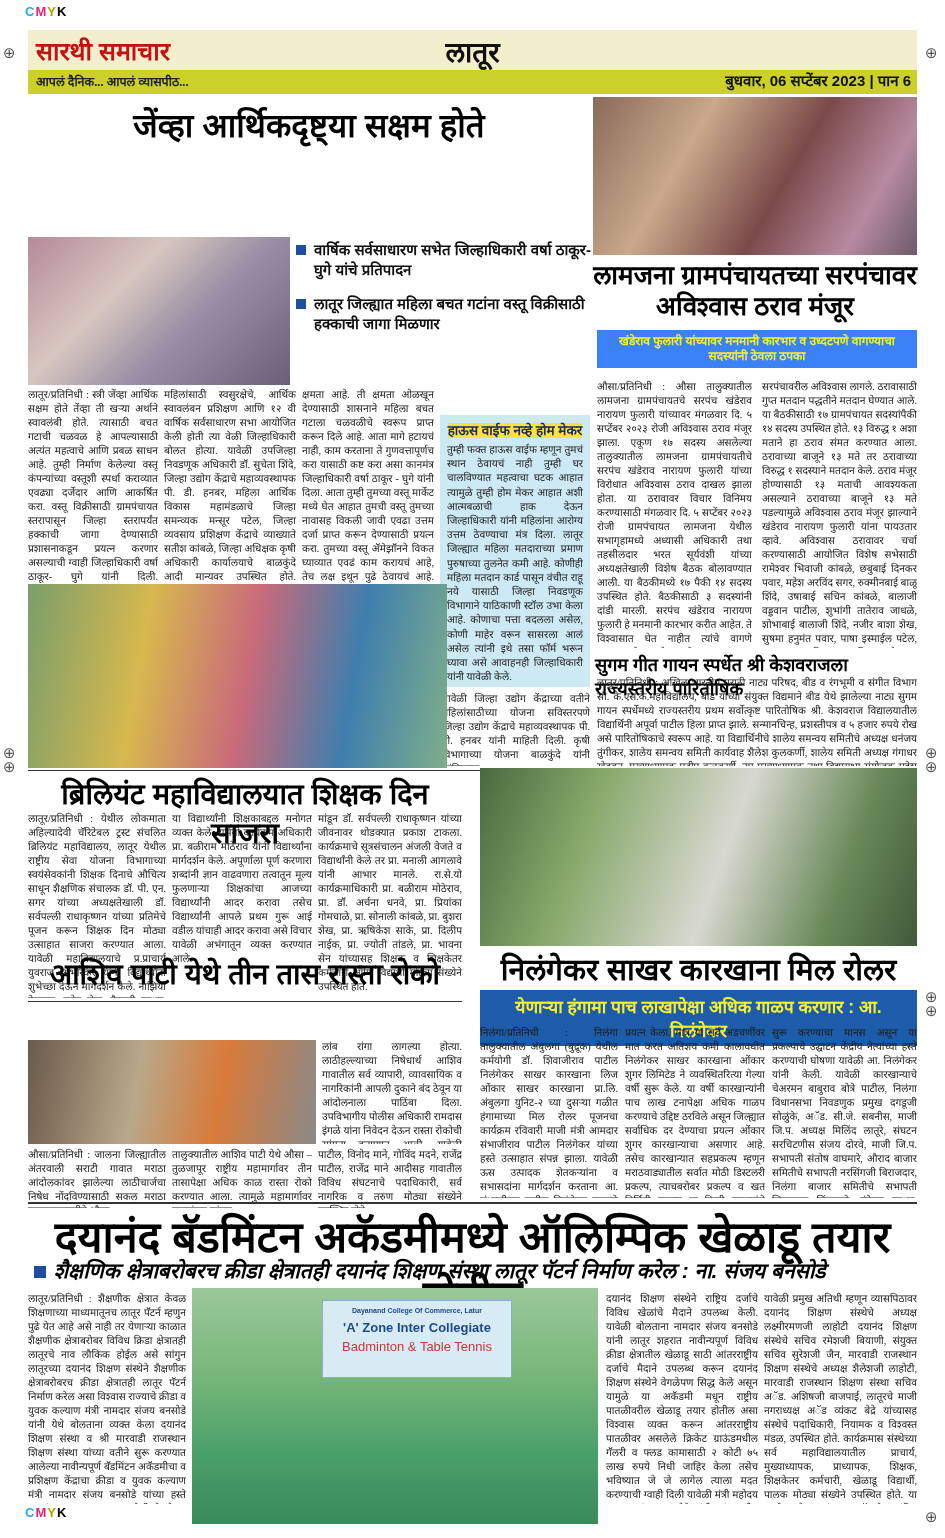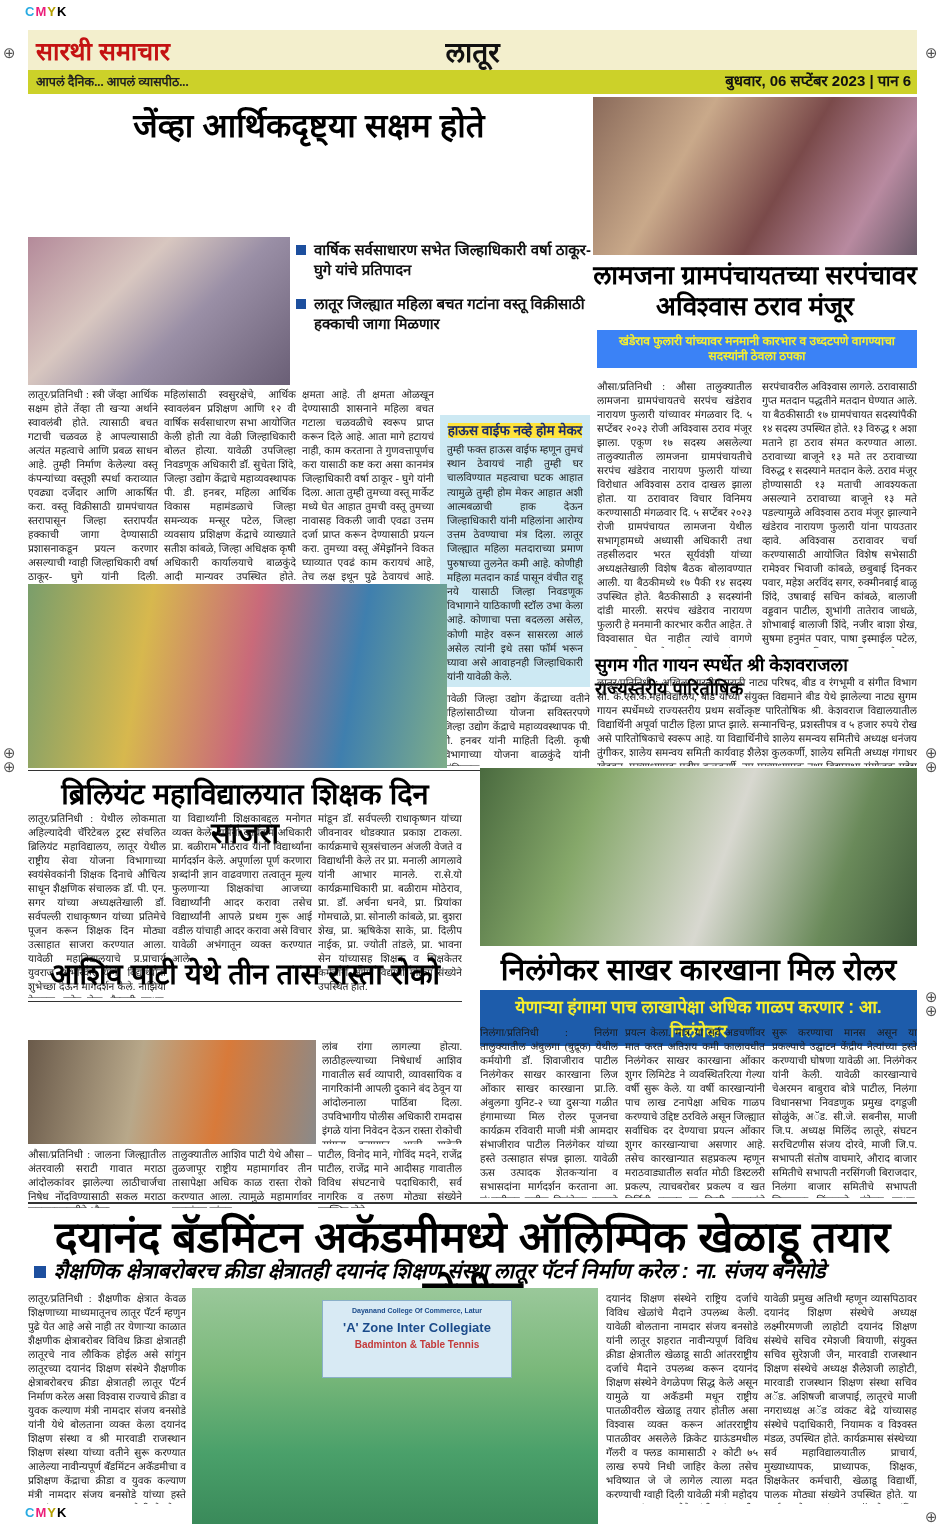--- a/index.html
+++ b/index.html
@@ -50,21 +50,21 @@
     background:linear-gradient(110deg,#4a6a3f 0%,#86a86a 25%,#d8d8d0 55%,#6a8a5a 80%,#3f5a3a 100%);}
   .ph-rasta{left:28px;top:1040px;width:288px;height:104px;
     background:linear-gradient(100deg,#6a5a4a 0%,#b8a88a 38%,#d87a3a 66%,#8a8a8a 100%);}
   .ph-badminton{left:192px;top:1288px;width:406px;height:236px;
     background:linear-gradient(180deg,#9ac89a 0%,#7ab87a 35%,#4aa06a 70%,#3a8a5a 100%);}
   .banner{position:absolute;left:130px;top:12px;width:190px;height:78px;background:#d8eaf4;border:1px solid #8ab0c8;
           text-align:center;padding-top:6px;box-sizing:border-box;}
   .banner div{font-family:"Liberation Sans",sans-serif;}
   .bn1{font-size:7px;color:#1a4a8a;font-weight:700;}
   .bn2{font-size:13px;color:#1a4a8a;font-weight:900;margin-top:6px;}
-  .bn3{font-size:10px;color:#c43a3a;font-weight:700;margin-top:4px;}
+  .bn3{font-size:13px;color:#c43a3a;font-weight:400;margin-top:4px;}
   
   .rule{background:#333;}
   
   .cmyk{font-size:13px;font-weight:700;font-family:"Liberation Sans",sans-serif;letter-spacing:1px;}
   .cmyk span{display:inline;}
   .c-c{color:#29abe2;} .c-m{color:#ec1e79;} .c-y{color:#b5a000;} .c-k{color:#000;}
   .reg{color:#555;font-size:15px;line-height:1;}
 </style>
 </head>
 <body>

